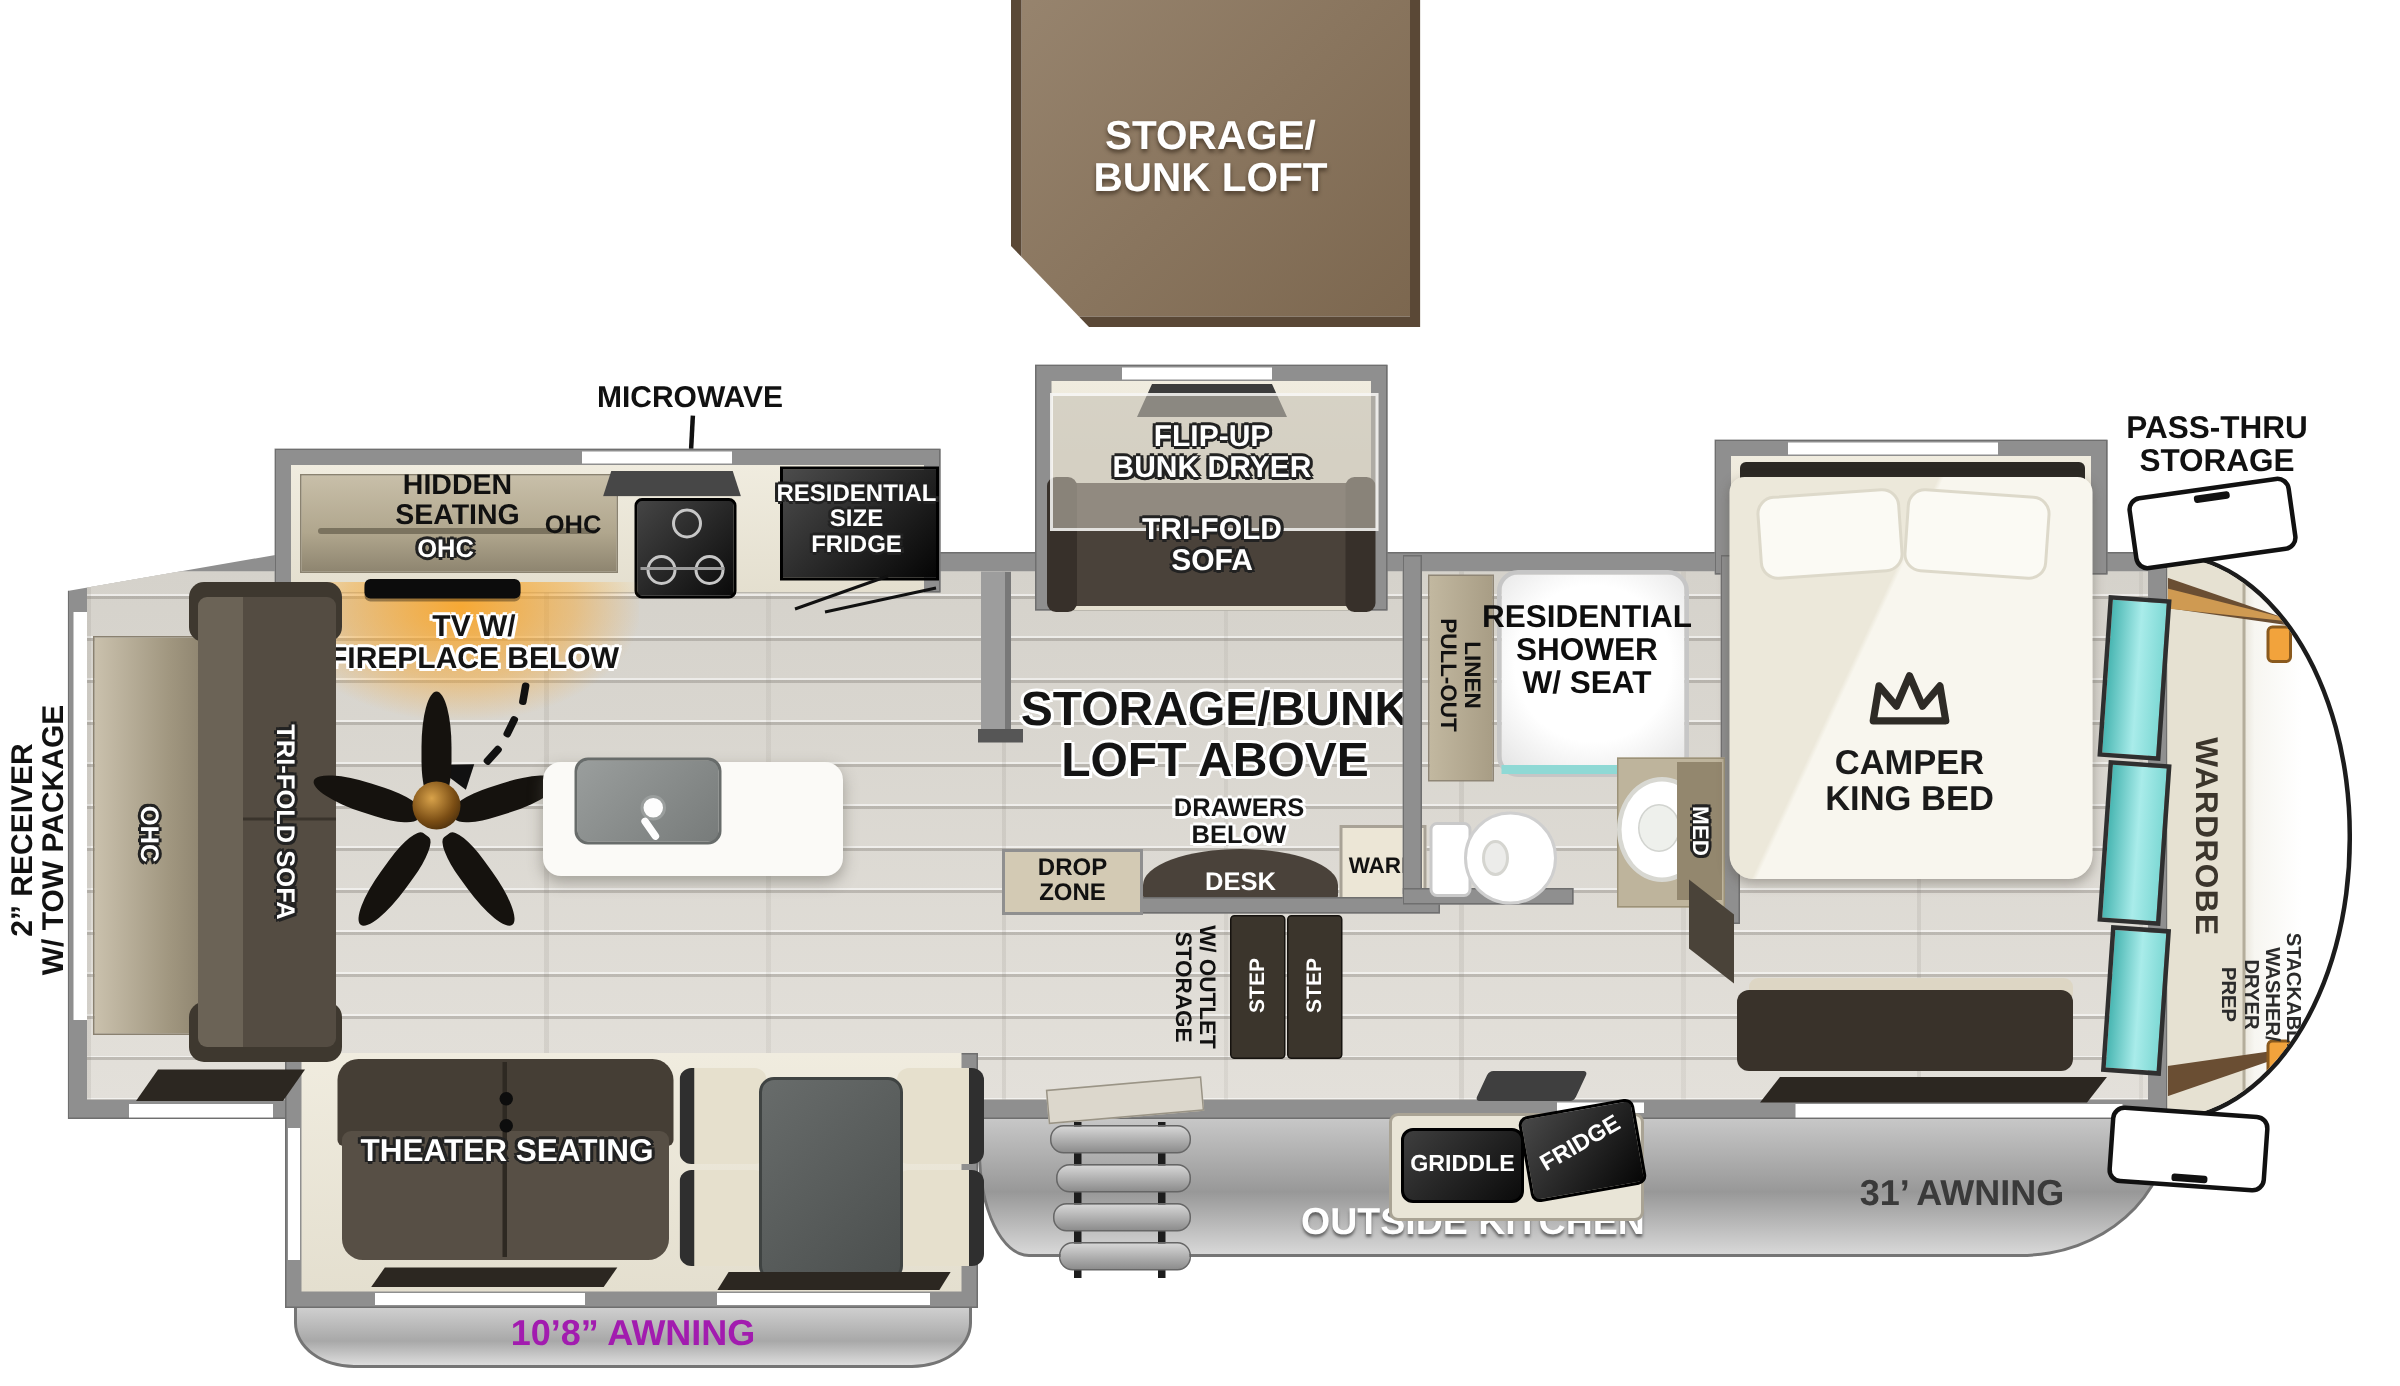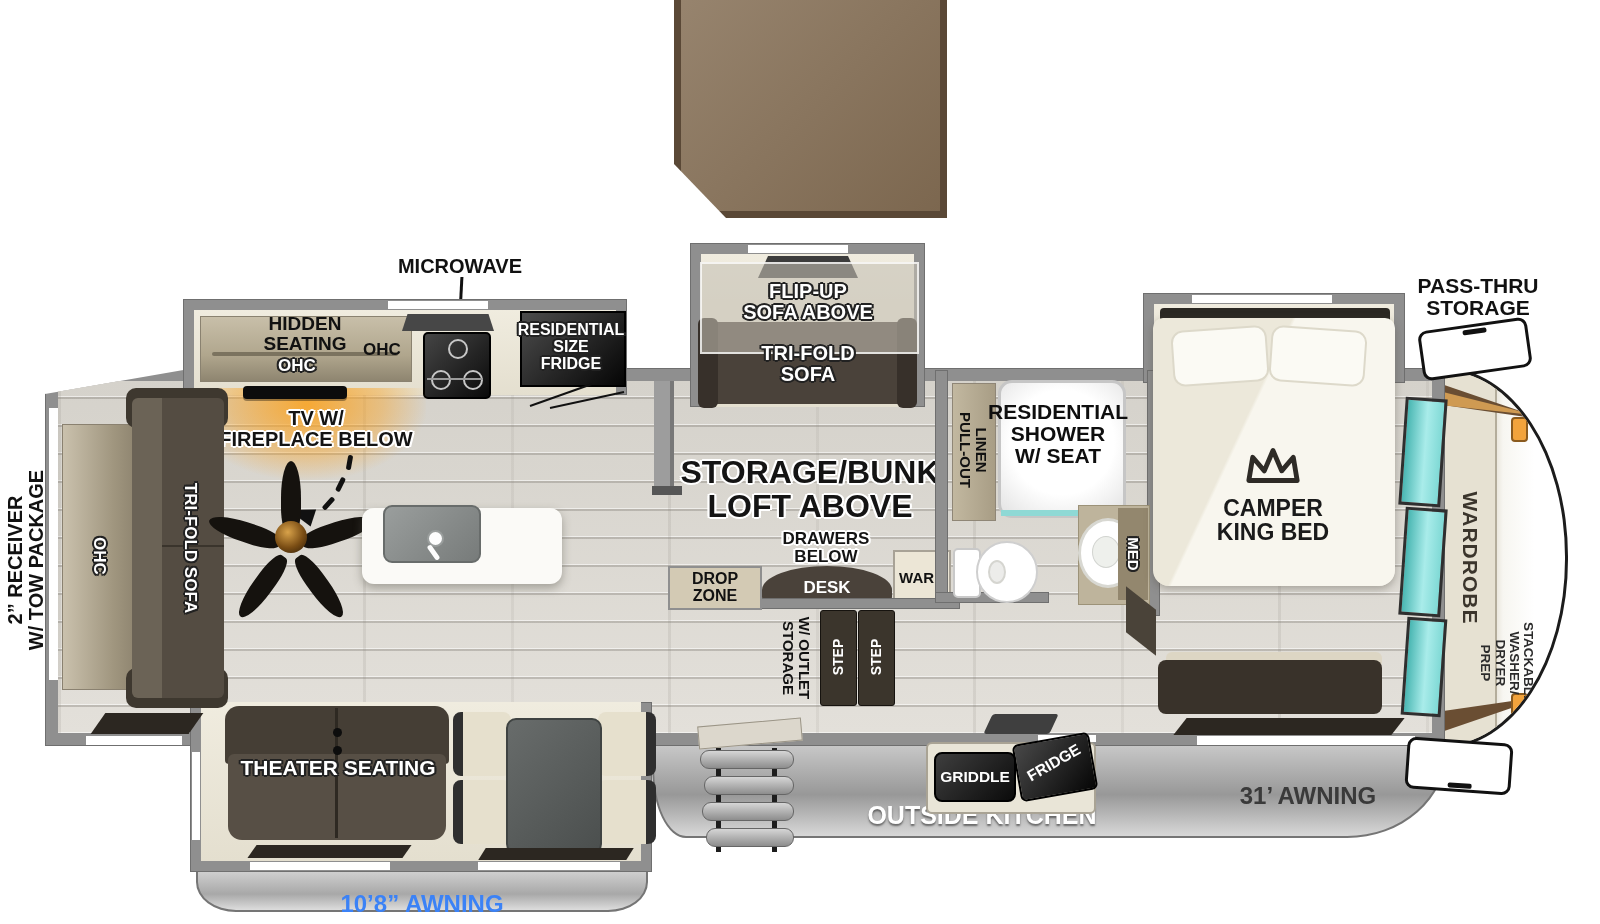--- a/index.html
+++ b/index.html
@@ -27,20 +27,24 @@
   svg{display:block;}
 </style>
 </head>
 <body>
 
 <div id="stage">
 
   <div class="abs" style="left:674px;top:-14px;width:273px;height:232px;background:linear-gradient(135deg,#97846e,#7c674f);
               border:7px solid #5a4836;box-sizing:border-box;
               clip-path:polygon(0 0,100% 0,100% 100%,52px 100%,0 178px);"></div>
+  <div class="pin lbl" style="left:807px;top:105px;font-size:27px;color:#fff;text-shadow:0 2px 3px rgba(45,33,20,.65);">
+    <span>STORAGE/</span>
+      <span>BUNK LOFT</span>
+  </div>
 
   <div class="pin" style="left:460px;top:266px;font-size:20px;color:#111;white-space:nowrap;">MICROWAVE</div>
   <div class="abs" style="left:459px;top:277px;width:3px;height:54px;background:#111;transform:rotate(3deg);"></div>
 
   <div class="pin lbl" style="left:1478px;top:297px;font-size:21px;color:#111;">
     <span>PASS-THRU</span>
       <span>STORAGE</span>
   </div>
 
   <div class="pin lbl r-90" style="left:26px;top:560px;font-size:20px;color:#111;">
@@ -51,21 +55,21 @@
   <div class="abs" style="left:652px;top:742px;width:795px;height:96px;
               background:linear-gradient(180deg,#c9c9c9,#989898 55%,#d8d8d8);
               border:2px solid #757575;box-sizing:border-box;
               border-radius:0 4px 100px 34px / 0 4px 88px 70px;"></div>
   <div class="pin" style="left:982px;top:815px;font-size:25px;color:#fff;text-shadow:0 2px 2px rgba(60,60,60,.7);white-space:nowrap;">OUTSIDE KITCHEN</div>
   <div class="pin" style="left:1308px;top:796px;font-size:24px;color:#3a3a3a;white-space:nowrap;">31’ AWNING</div>
 
   <div class="abs" style="left:196px;top:868px;width:452px;height:44px;
               background:linear-gradient(180deg,#d2d2d2,#a8a8a8 60%,#dddddd);
               border:2px solid #757575;box-sizing:border-box;border-radius:0 0 40px 40px / 0 0 30px 30px;"></div>
-  <div class="pin" style="left:422px;top:889px;font-size:24px;color:#3b82f6;white-space:nowrap;margin-top:15px;">10’8” AWNING</div>
+  <div class="pin" style="left:422px;top:889px;font-size:24px;color:#a21caf;white-space:nowrap;">10’8” AWNING</div>
 
   <div class="abs" style="left:1440px;top:368px;width:128px;height:380px;box-sizing:border-box;
               background:linear-gradient(90deg,#e7e3d8 0 52px,#f7f6f1 60px,#ffffff 75%);
               border:3px solid #1c1c1c;border-radius:4px 125px 125px 4px / 4px 190px 190px 4px;overflow:hidden;">
     <div class="abs" style="left:0;top:0;width:52px;height:100%;background:#e6e1d2;border-right:2px solid #b4ad9b;"></div>
     <div class="abs" style="left:2px;top:10px;width:100px;height:42px;background:#6a4e33;
                 clip-path:polygon(0 10%,100% 92%,0 58%);"></div>
     <div class="abs" style="left:2px;top:16px;width:92px;height:30px;background:#cf9a52;
                 clip-path:polygon(0 18%,100% 95%,0 62%);"></div>
     <div class="abs" style="left:2px;top:322px;width:100px;height:42px;background:#6a4e33;
@@ -181,21 +185,21 @@
   <div class="abs" style="left:652px;top:486px;width:30px;height:9px;background:#565656;"></div>
 
   <div class="abs" style="left:758px;top:256px;width:100px;height:22px;background:#3c3c3c;clip-path:polygon(10% 0,90% 0,100% 100%,0 100%);"></div>
   <div class="abs" style="left:700px;top:322px;width:215px;height:82px;background:#4a423a;border-radius:8px;"></div>
   <div class="abs" style="left:698px;top:318px;width:20px;height:90px;background:#37302a;border-radius:6px;"></div>
   <div class="abs" style="left:897px;top:318px;width:20px;height:90px;background:#37302a;border-radius:6px;"></div>
   <div class="abs" style="left:700px;top:262px;width:215px;height:88px;background:rgba(196,191,180,.58);
               border:2px solid rgba(255,255,255,.75);"></div>
   <div class="pin lbl ob" style="left:808px;top:302px;font-size:20px;">
     <span>FLIP-UP</span>
-      <span>SOFA ABOVE</span>
+      <span>BUNK DRYER</span>
   </div>
   <div class="pin lbl ob" style="left:808px;top:364px;font-size:20px;">
     <span>TRI-FOLD</span>
       <span>SOFA</span>
   </div>
 
   <div class="pin lbl ow" style="left:810px;top:490px;font-size:32px;">
     <span>STORAGE/BUNK</span>
       <span>LOFT ABOVE</span>
   </div>

